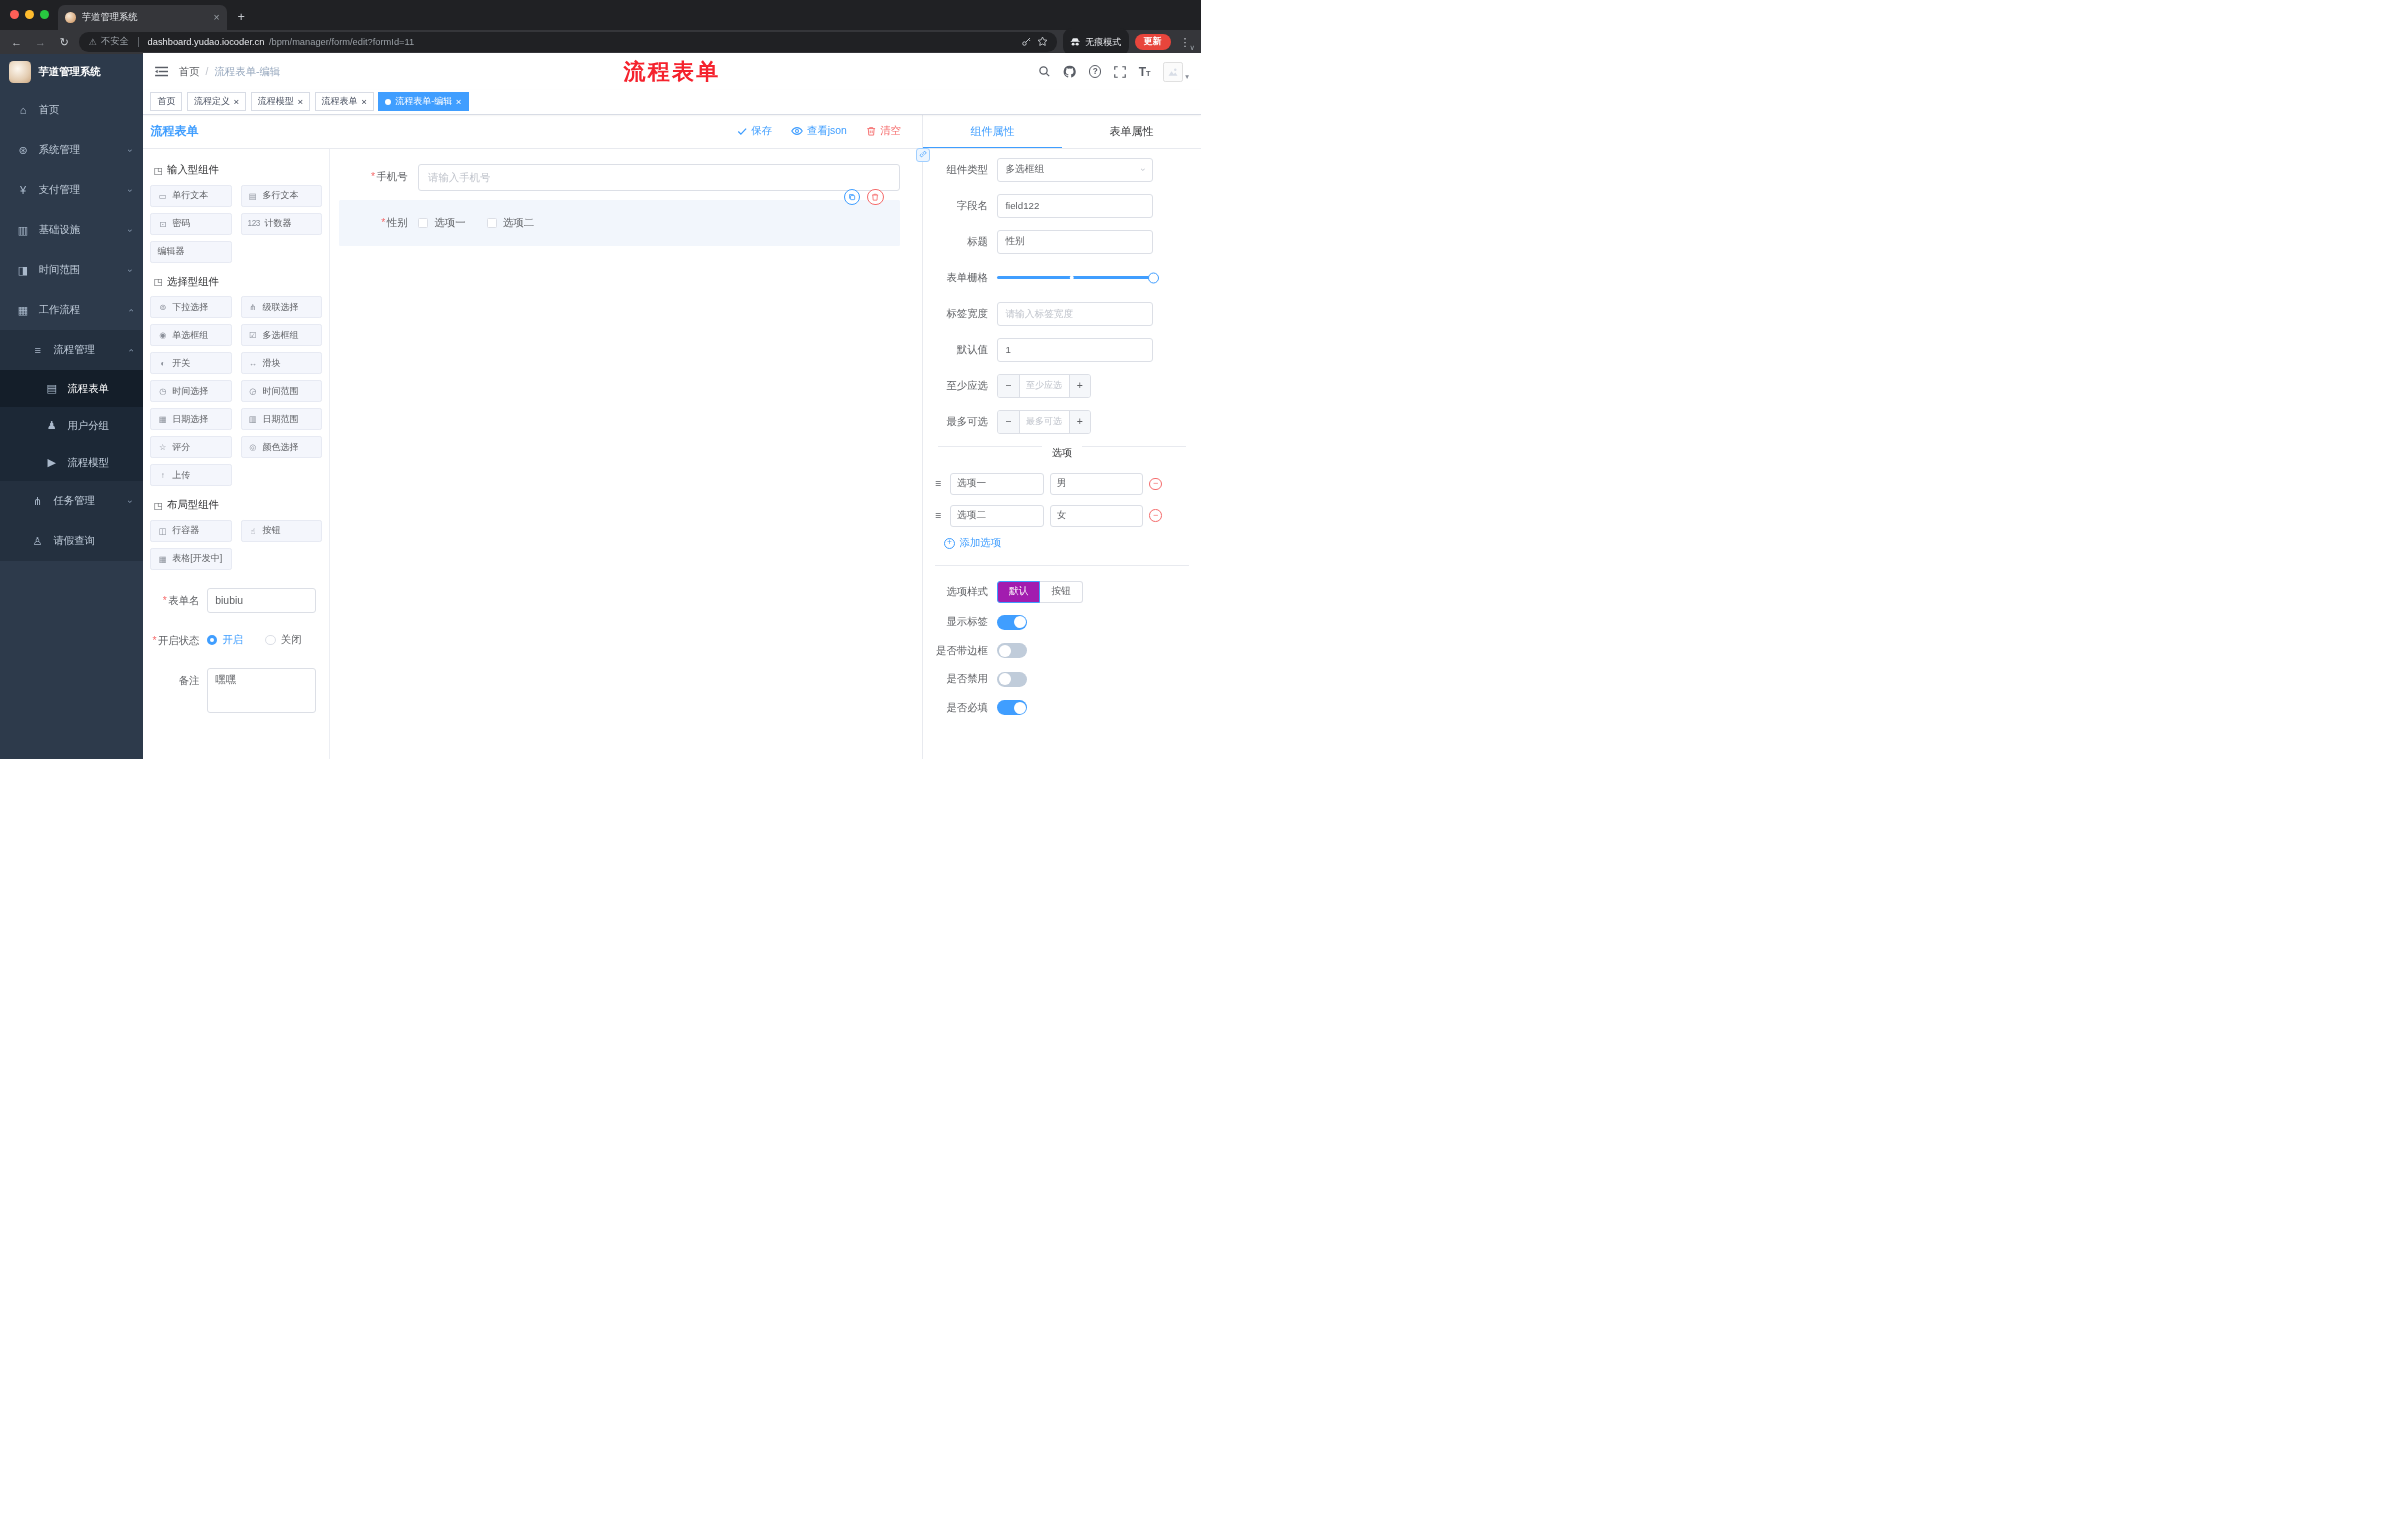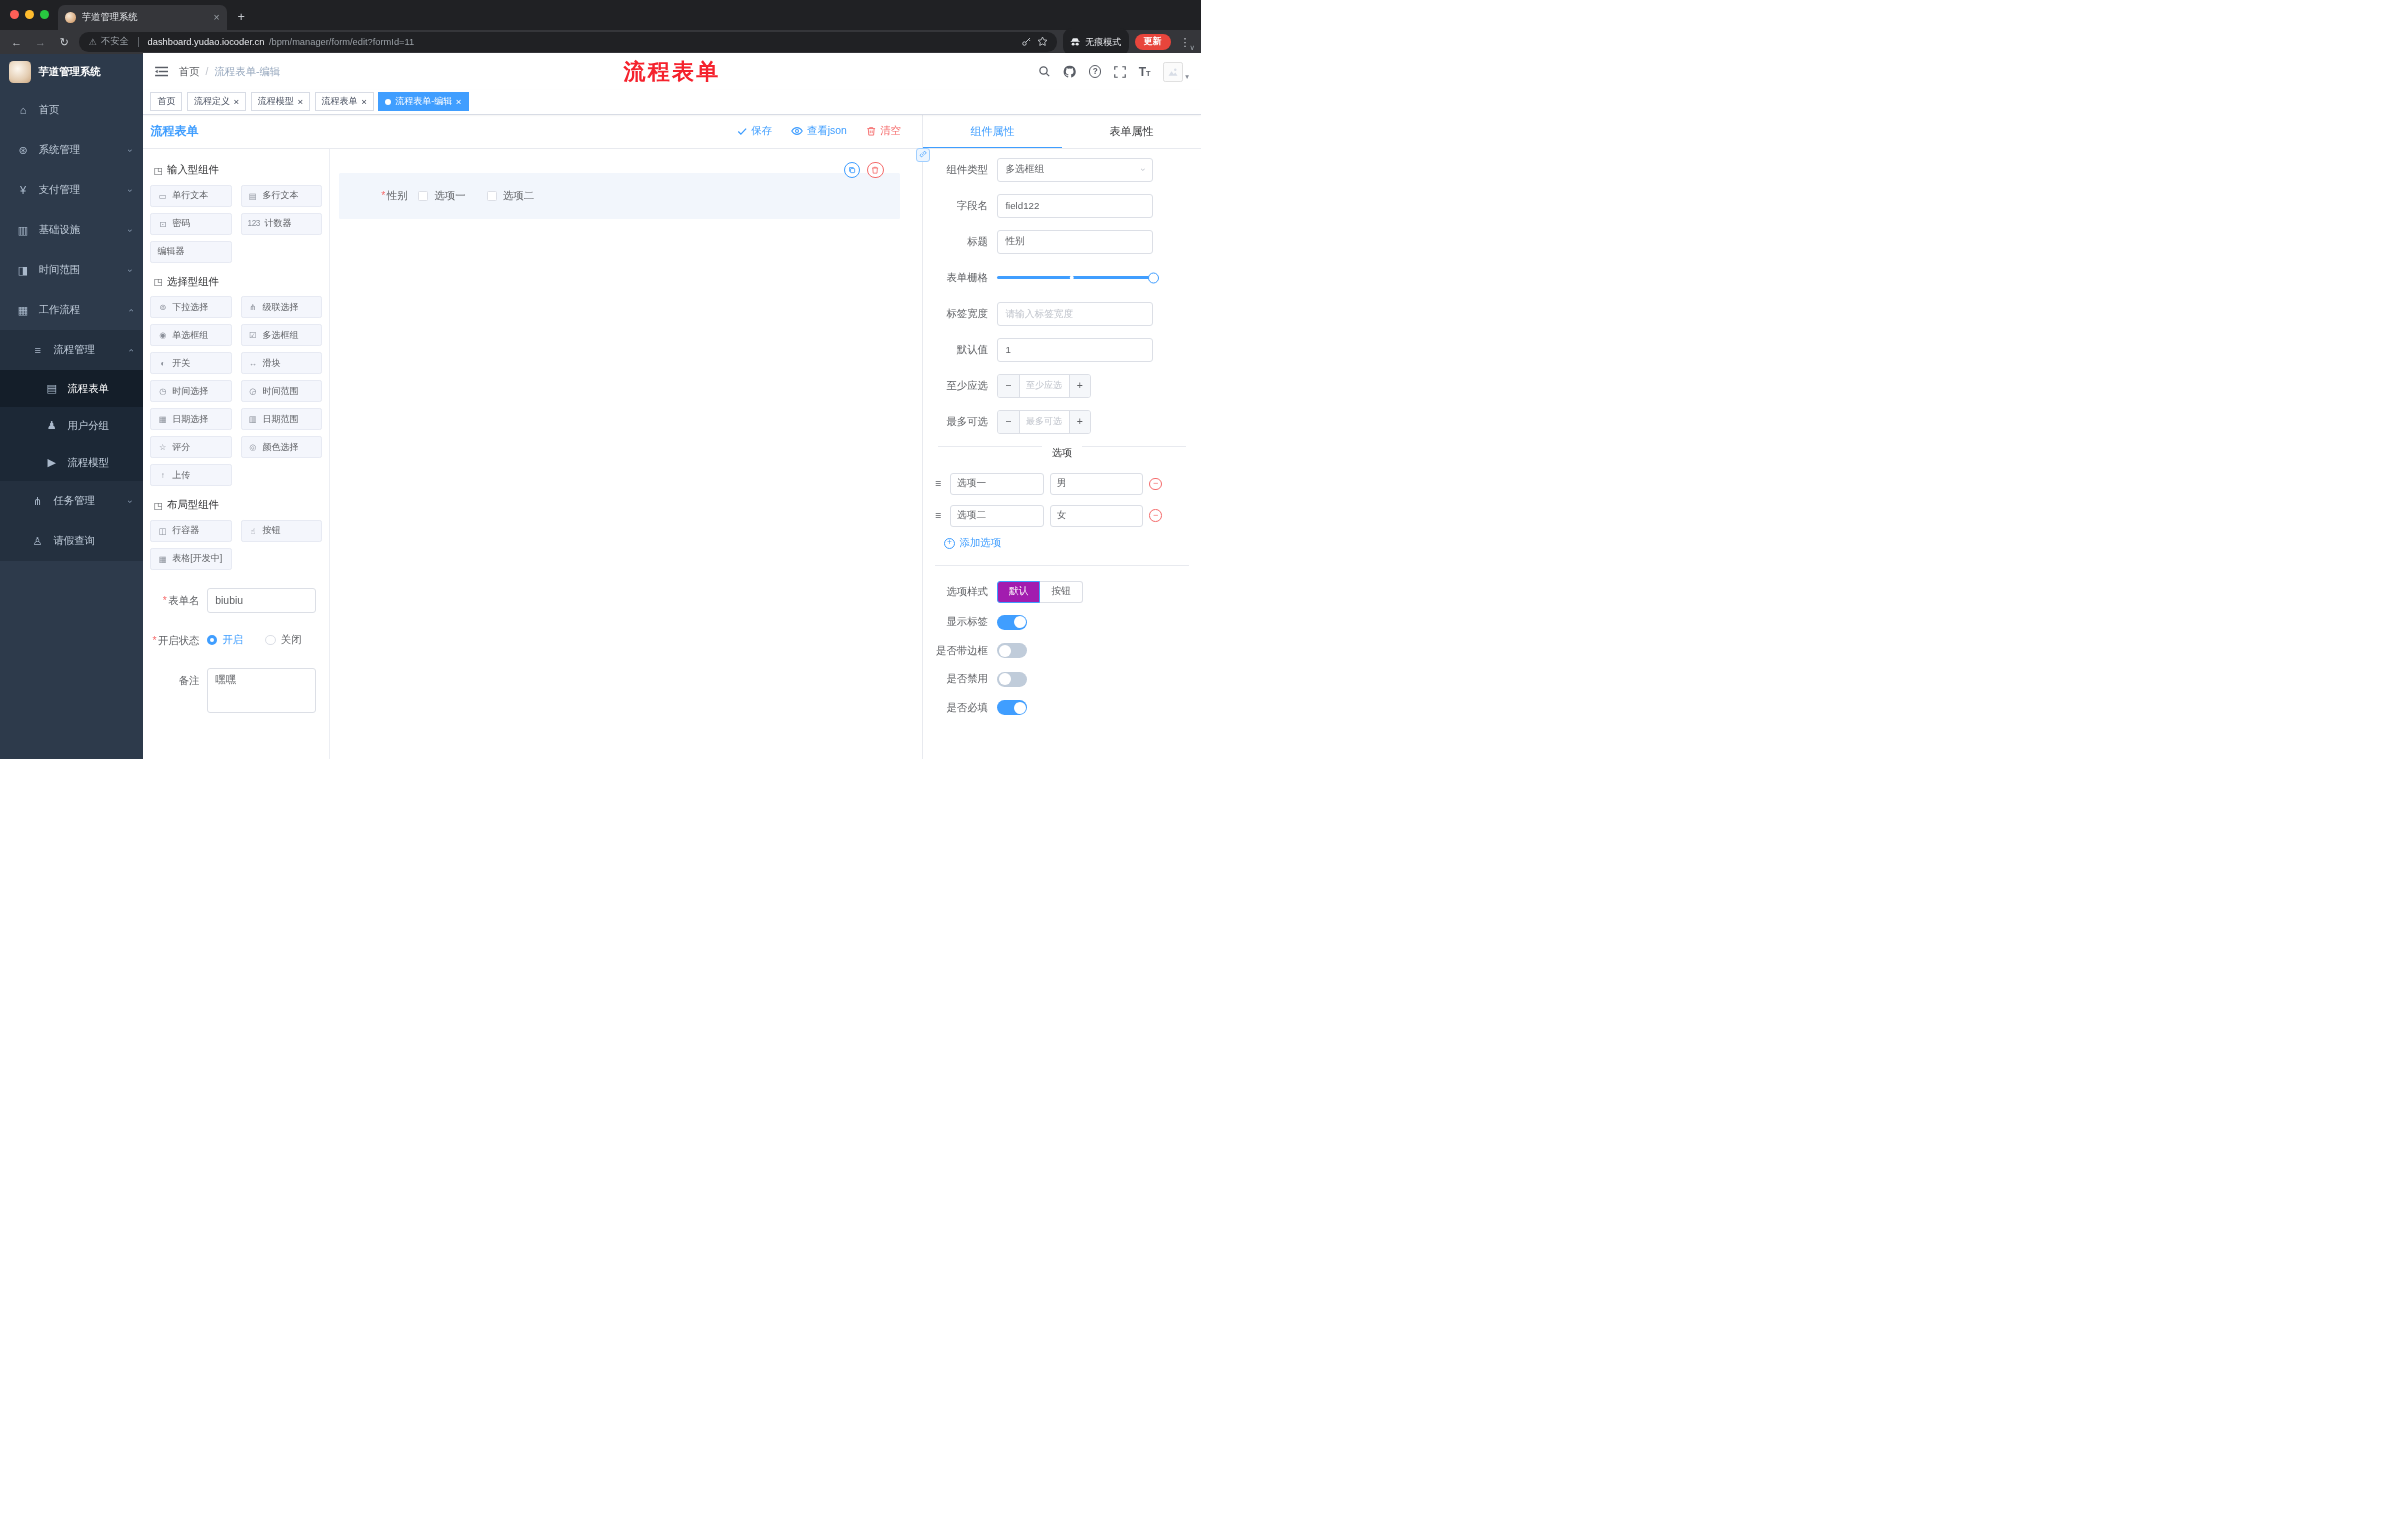--- a/index.html
+++ b/index.html
@@ -530,20 +530,24 @@
                   </div>
                 </div>
                 <div class="mrow">
                   <span class="mlabel2"><span>备注</span></span>
                   <textarea class="mtextarea" style="">嘿嘿</textarea>
                 </div>
               </div>
             </div>
 
             <div class="canvas">
+              <div class="crow">
+                <span class="clabel"><span class="star">*</span><span>手机号</span></span>
+                <input class="cinput" placeholder="请输入手机号" style="">
+              </div>
               <div class="selected-block">
                 <div class="block-actions">
                   <span class="act-circle">
                     <svg width="8.2" height="8.2" viewBox="0 0 16 16" fill="none" stroke="currentColor" stroke-width="1.6">
                         <rect x="5" y="5" width="8" height="8" rx="1"></rect>
                         <path d="M3 11V3h8"></path>
                       </svg>
                   </span>
                   <span class="act-circle danger">
                     <svg width="8.2" height="8.2" viewBox="0 0 16 16" fill="none" stroke="currentColor" stroke-width="1.6">

